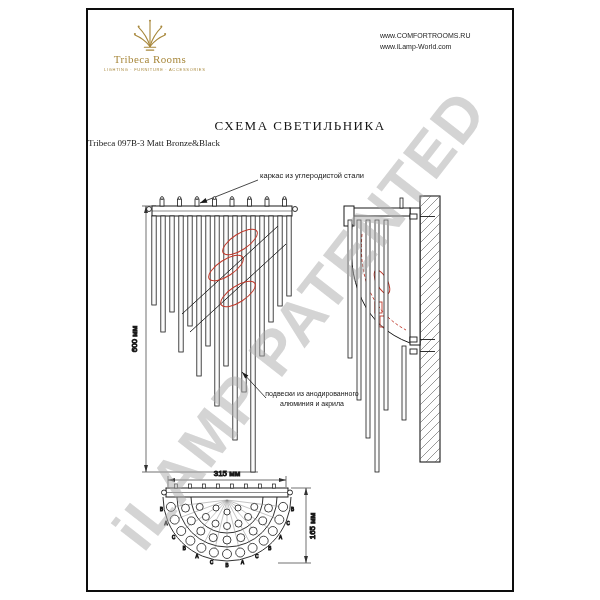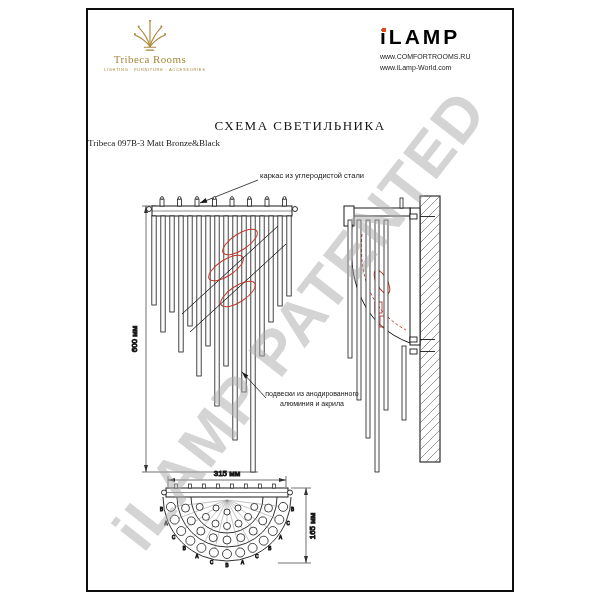--- a/index.html
+++ b/index.html
@@ -56,24 +56,20 @@
             <circle cx="32" cy="9" r="1.1"></circle>
           <circle cx="4" cy="17" r="1.1"></circle>
             <circle cx="36" cy="17" r="1.1"></circle>
         </g>
       </svg>
       <div class="comfort-name">Tribeca Rooms</div>
       <div class="comfort-tagline">LIGHTING · FURNITURE · ACCESSORIES</div>
     </div>
 
     <div class="ilamp-logo">
-      <div class="ilamp-name">
-        <span>iLAMP</span>
-        <span class="ilamp-dot"></span>
-      </div>
       <div class="ilamp-urls">
         <div>www.COMFORTROOMS.RU</div>
         <div>www.iLamp-World.com</div>
       </div>
     </div>
 
     <div class="doc-title">СХЕМА СВЕТИЛЬНИКА</div>
     <div class="doc-subtitle">Tribeca 097B-3 Matt Bronze&amp;Black</div>
 
     <svg class="drawing" viewBox="0 0 424 580">

